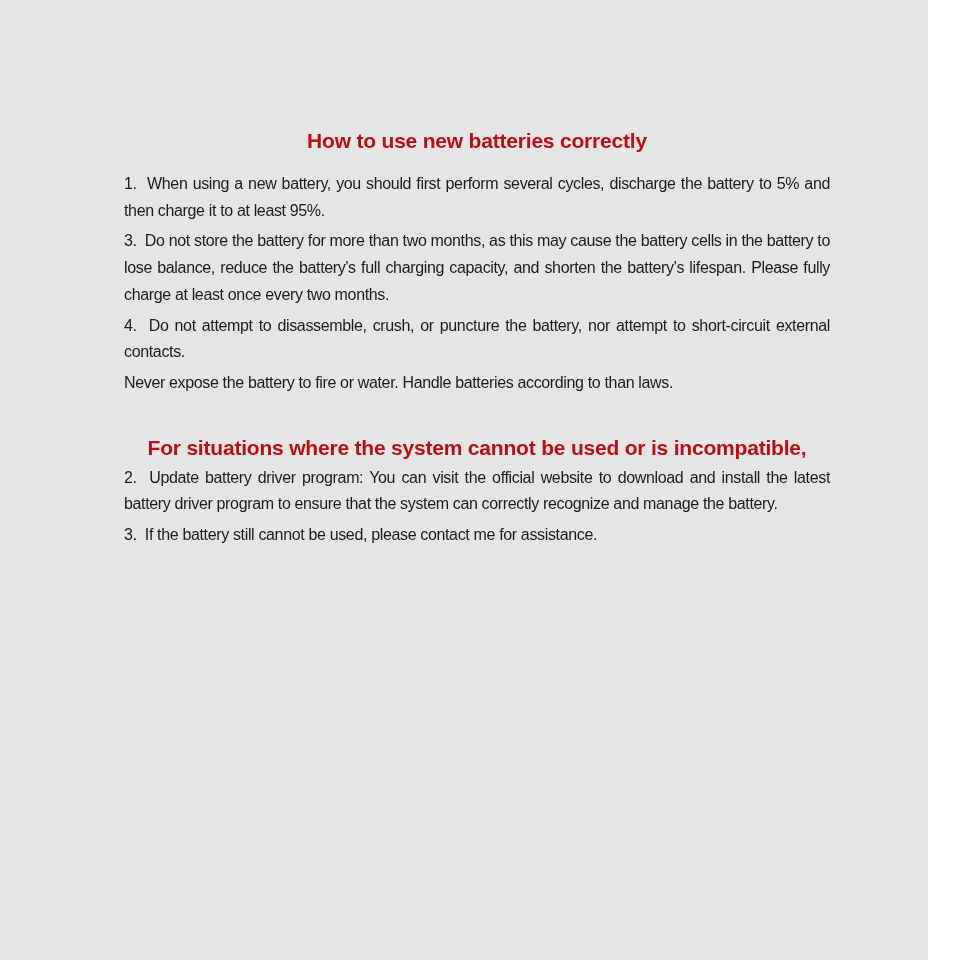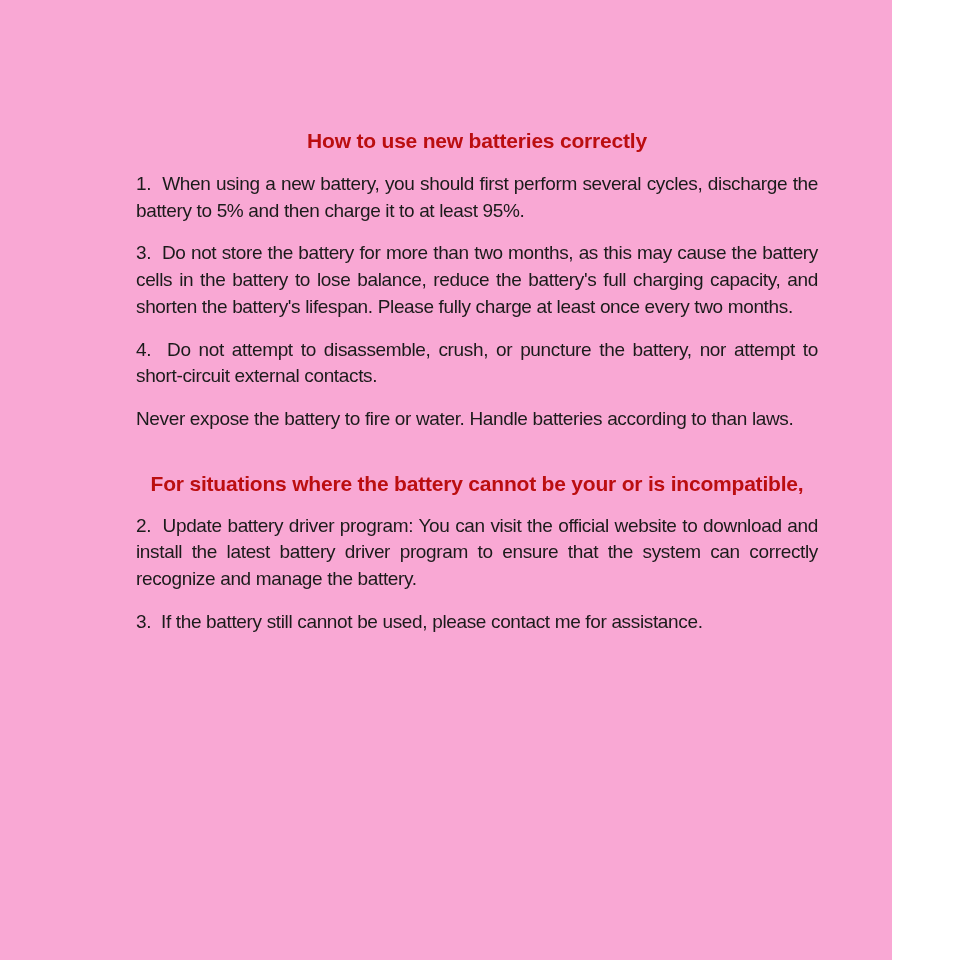--- a/index.html
+++ b/index.html
@@ -4,23 +4,24 @@
 <style>
   html, body {
     margin: 0;
     padding: 0;
     background: #ffffff;
   }
   .page {
     position: relative;
     width: 892px;
     height: 960px;
-    background: #f9a8d4;
+    background: #e5e5e5;
     overflow: hidden;
     font-family: "Liberation Sans", "DejaVu Sans", sans-serif;
+    padding-left: 36px;
   }
   .content {
     position: absolute;
     left: 120px;
     top: 128px;
     width: 714px;
   }
   .heading {
     margin: 0 0 17px 0;
     text-align: center;
@@ -30,44 +31,44 @@
     line-height: 26px;
     letter-spacing: -0.2px;
   }
   .heading.second-line1 {
     margin: 38px 0 0 0;
   }
   .heading.second-line2 {
     margin: 27px 0 14px 0;
   }
   .body-block p {
-    margin: 16px;
+    margin: 4px;
     color: #1b1b1b;
-    font-size: 19px;
+    font-size: 16px;
     line-height: 26.7px;
     letter-spacing: -0.35px;
     text-align: justify;
   }
 </style>
 </head>
 <body>
 
 <div class="page">
   <div class="content">
 
     <h1 class="heading">How to use new batteries correctly</h1>
 
     <div class="body-block">
       <p>1.&nbsp; When using a new battery, you should first perform several cycles, discharge the battery to 5% and then charge it to at least 95%.</p>
       <p>3.&nbsp; Do not store the battery for more than two months, as this may cause the battery cells in the battery to lose balance, reduce the battery's full charging capacity, and shorten the battery's lifespan. Please fully charge at least once every two months.</p>
       <p>4.&nbsp; Do not attempt to disassemble, crush, or puncture the battery, nor attempt to short-circuit external contacts.</p>
       <p>Never expose the battery to fire or water. Handle batteries according to than laws.</p>
     </div>
 
-    <h2 class="heading second-line1">For situations where the battery cannot be your or is incompatible,</h2>
+    <h2 class="heading second-line1">For situations where the system cannot be used or is incompatible,</h2>
 
 
     <div class="body-block">
       <p>2.&nbsp; Update battery driver program: You can visit the official website to download and install the latest battery driver program to ensure that the system can correctly recognize and manage the battery.</p>
       <p>3.&nbsp; If the battery still cannot be used, please contact me for assistance.</p>
     </div>
 
   </div>
 </div>
 

